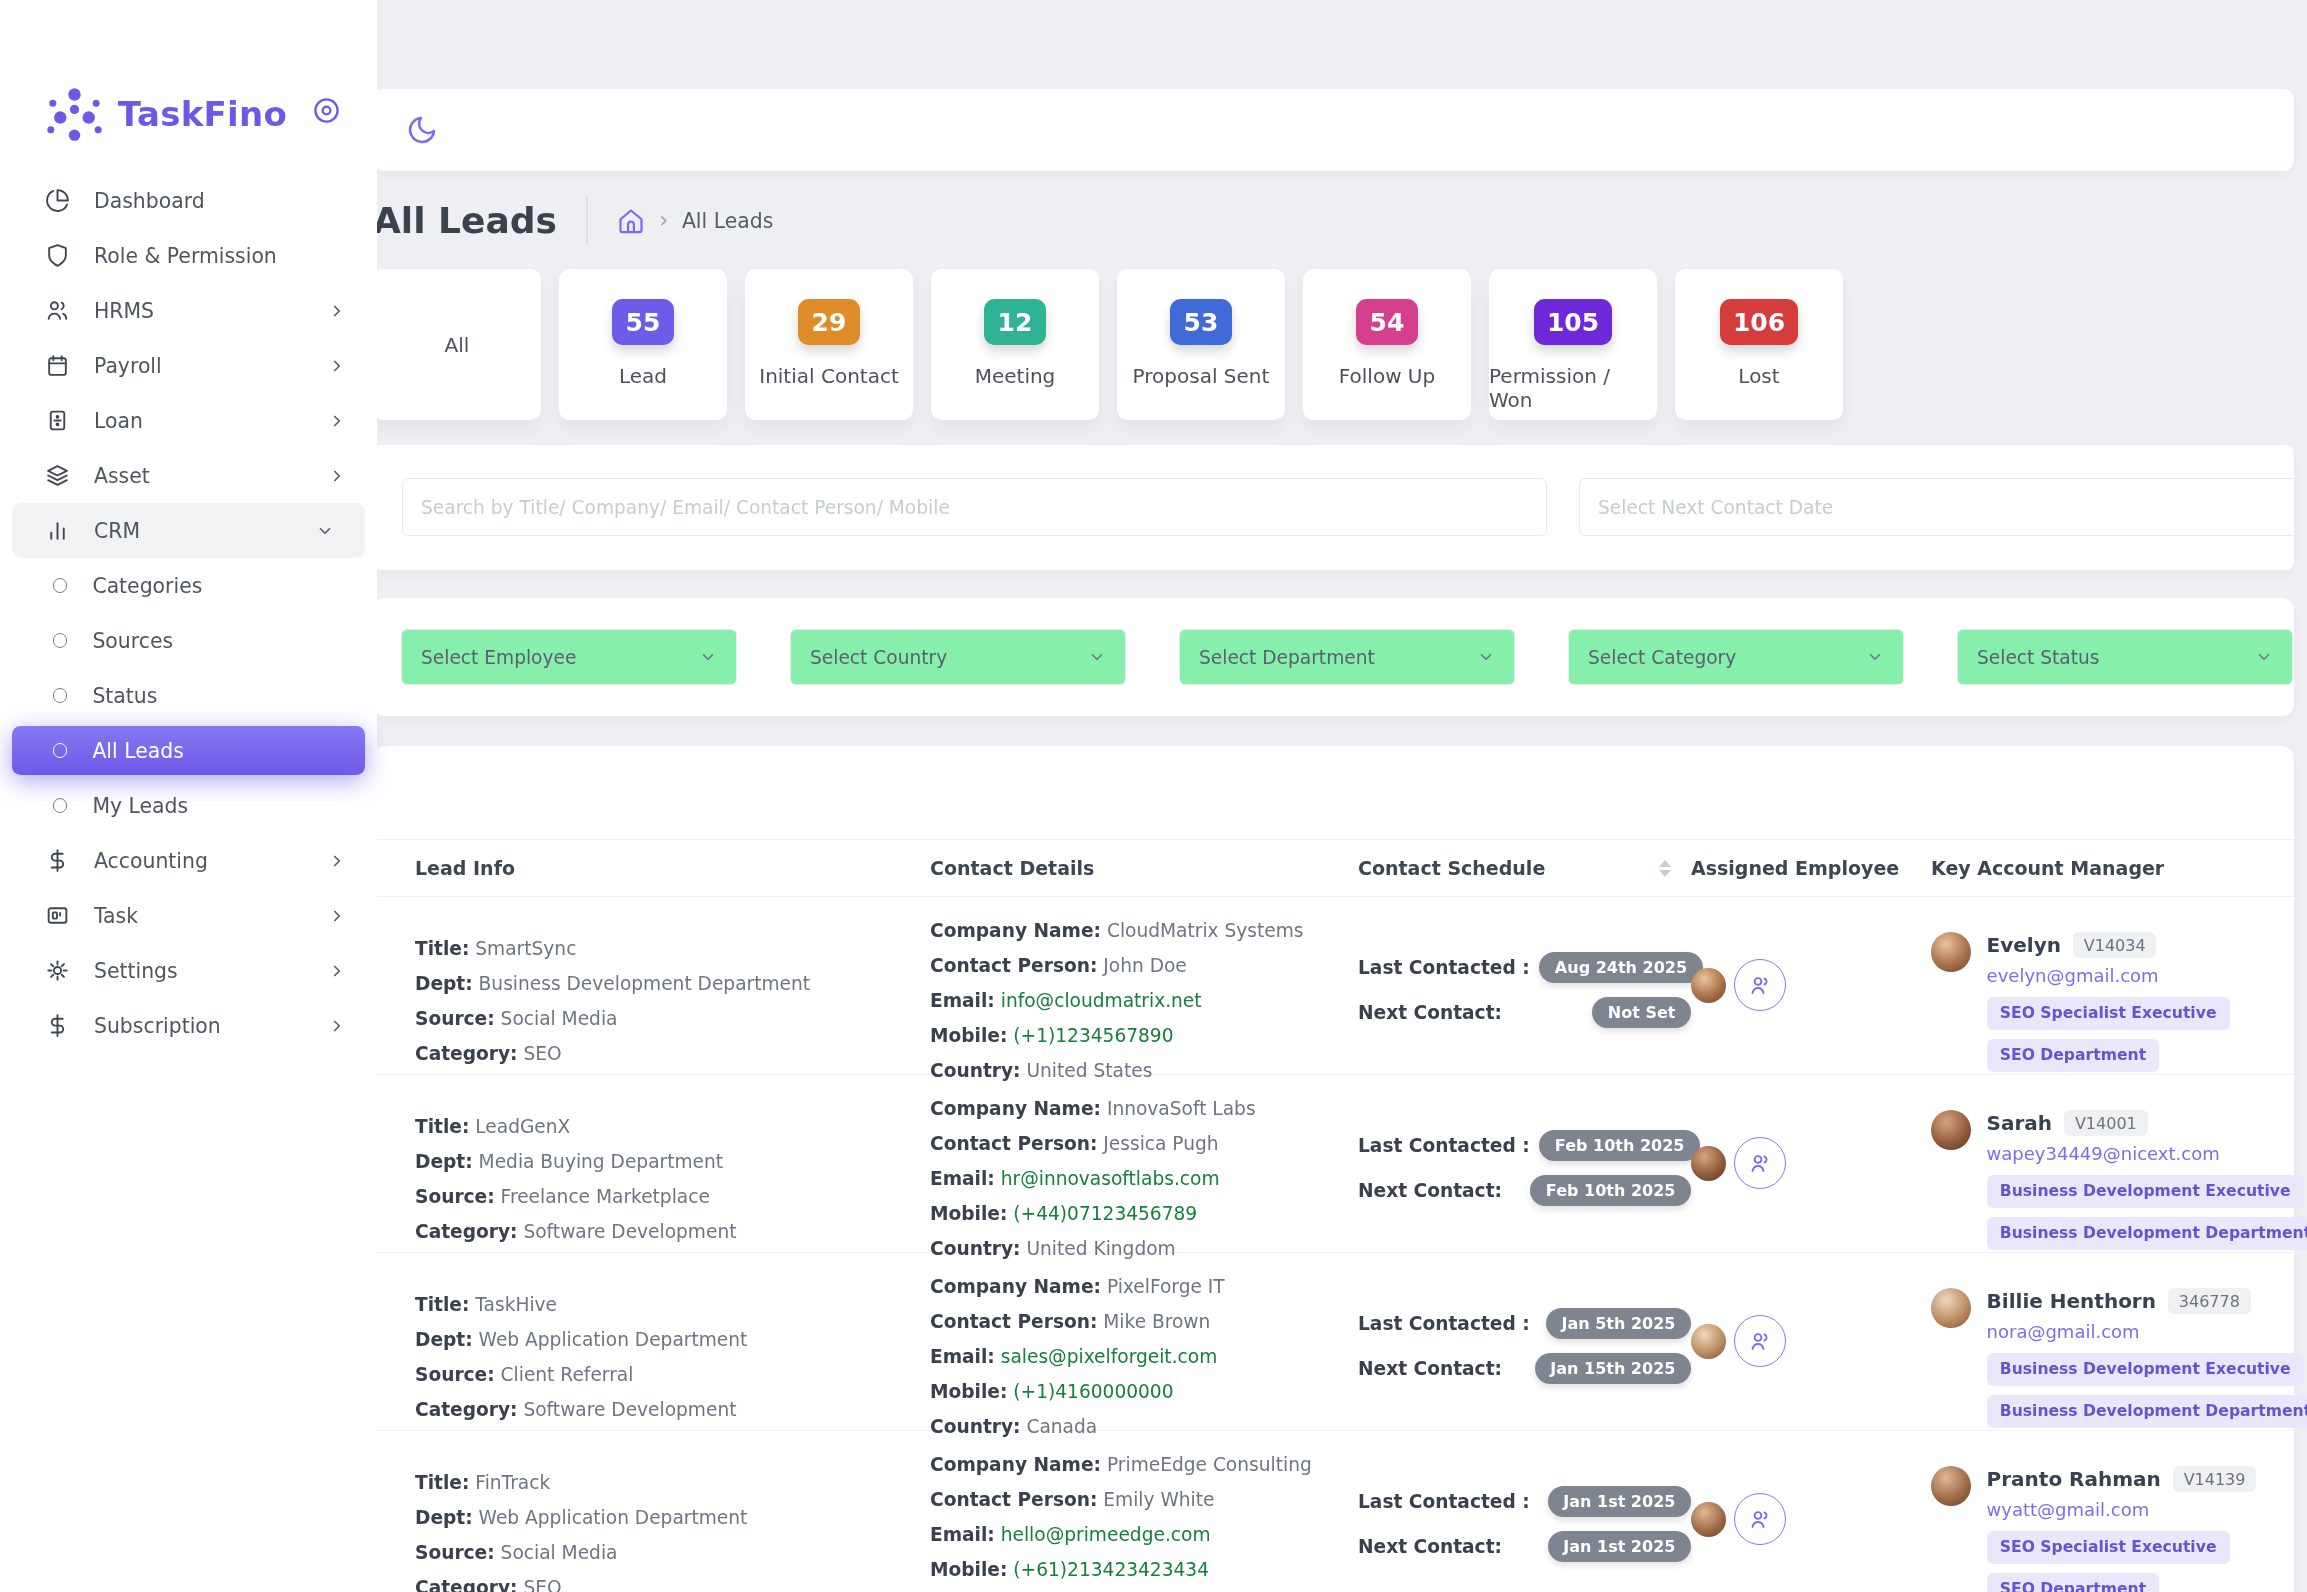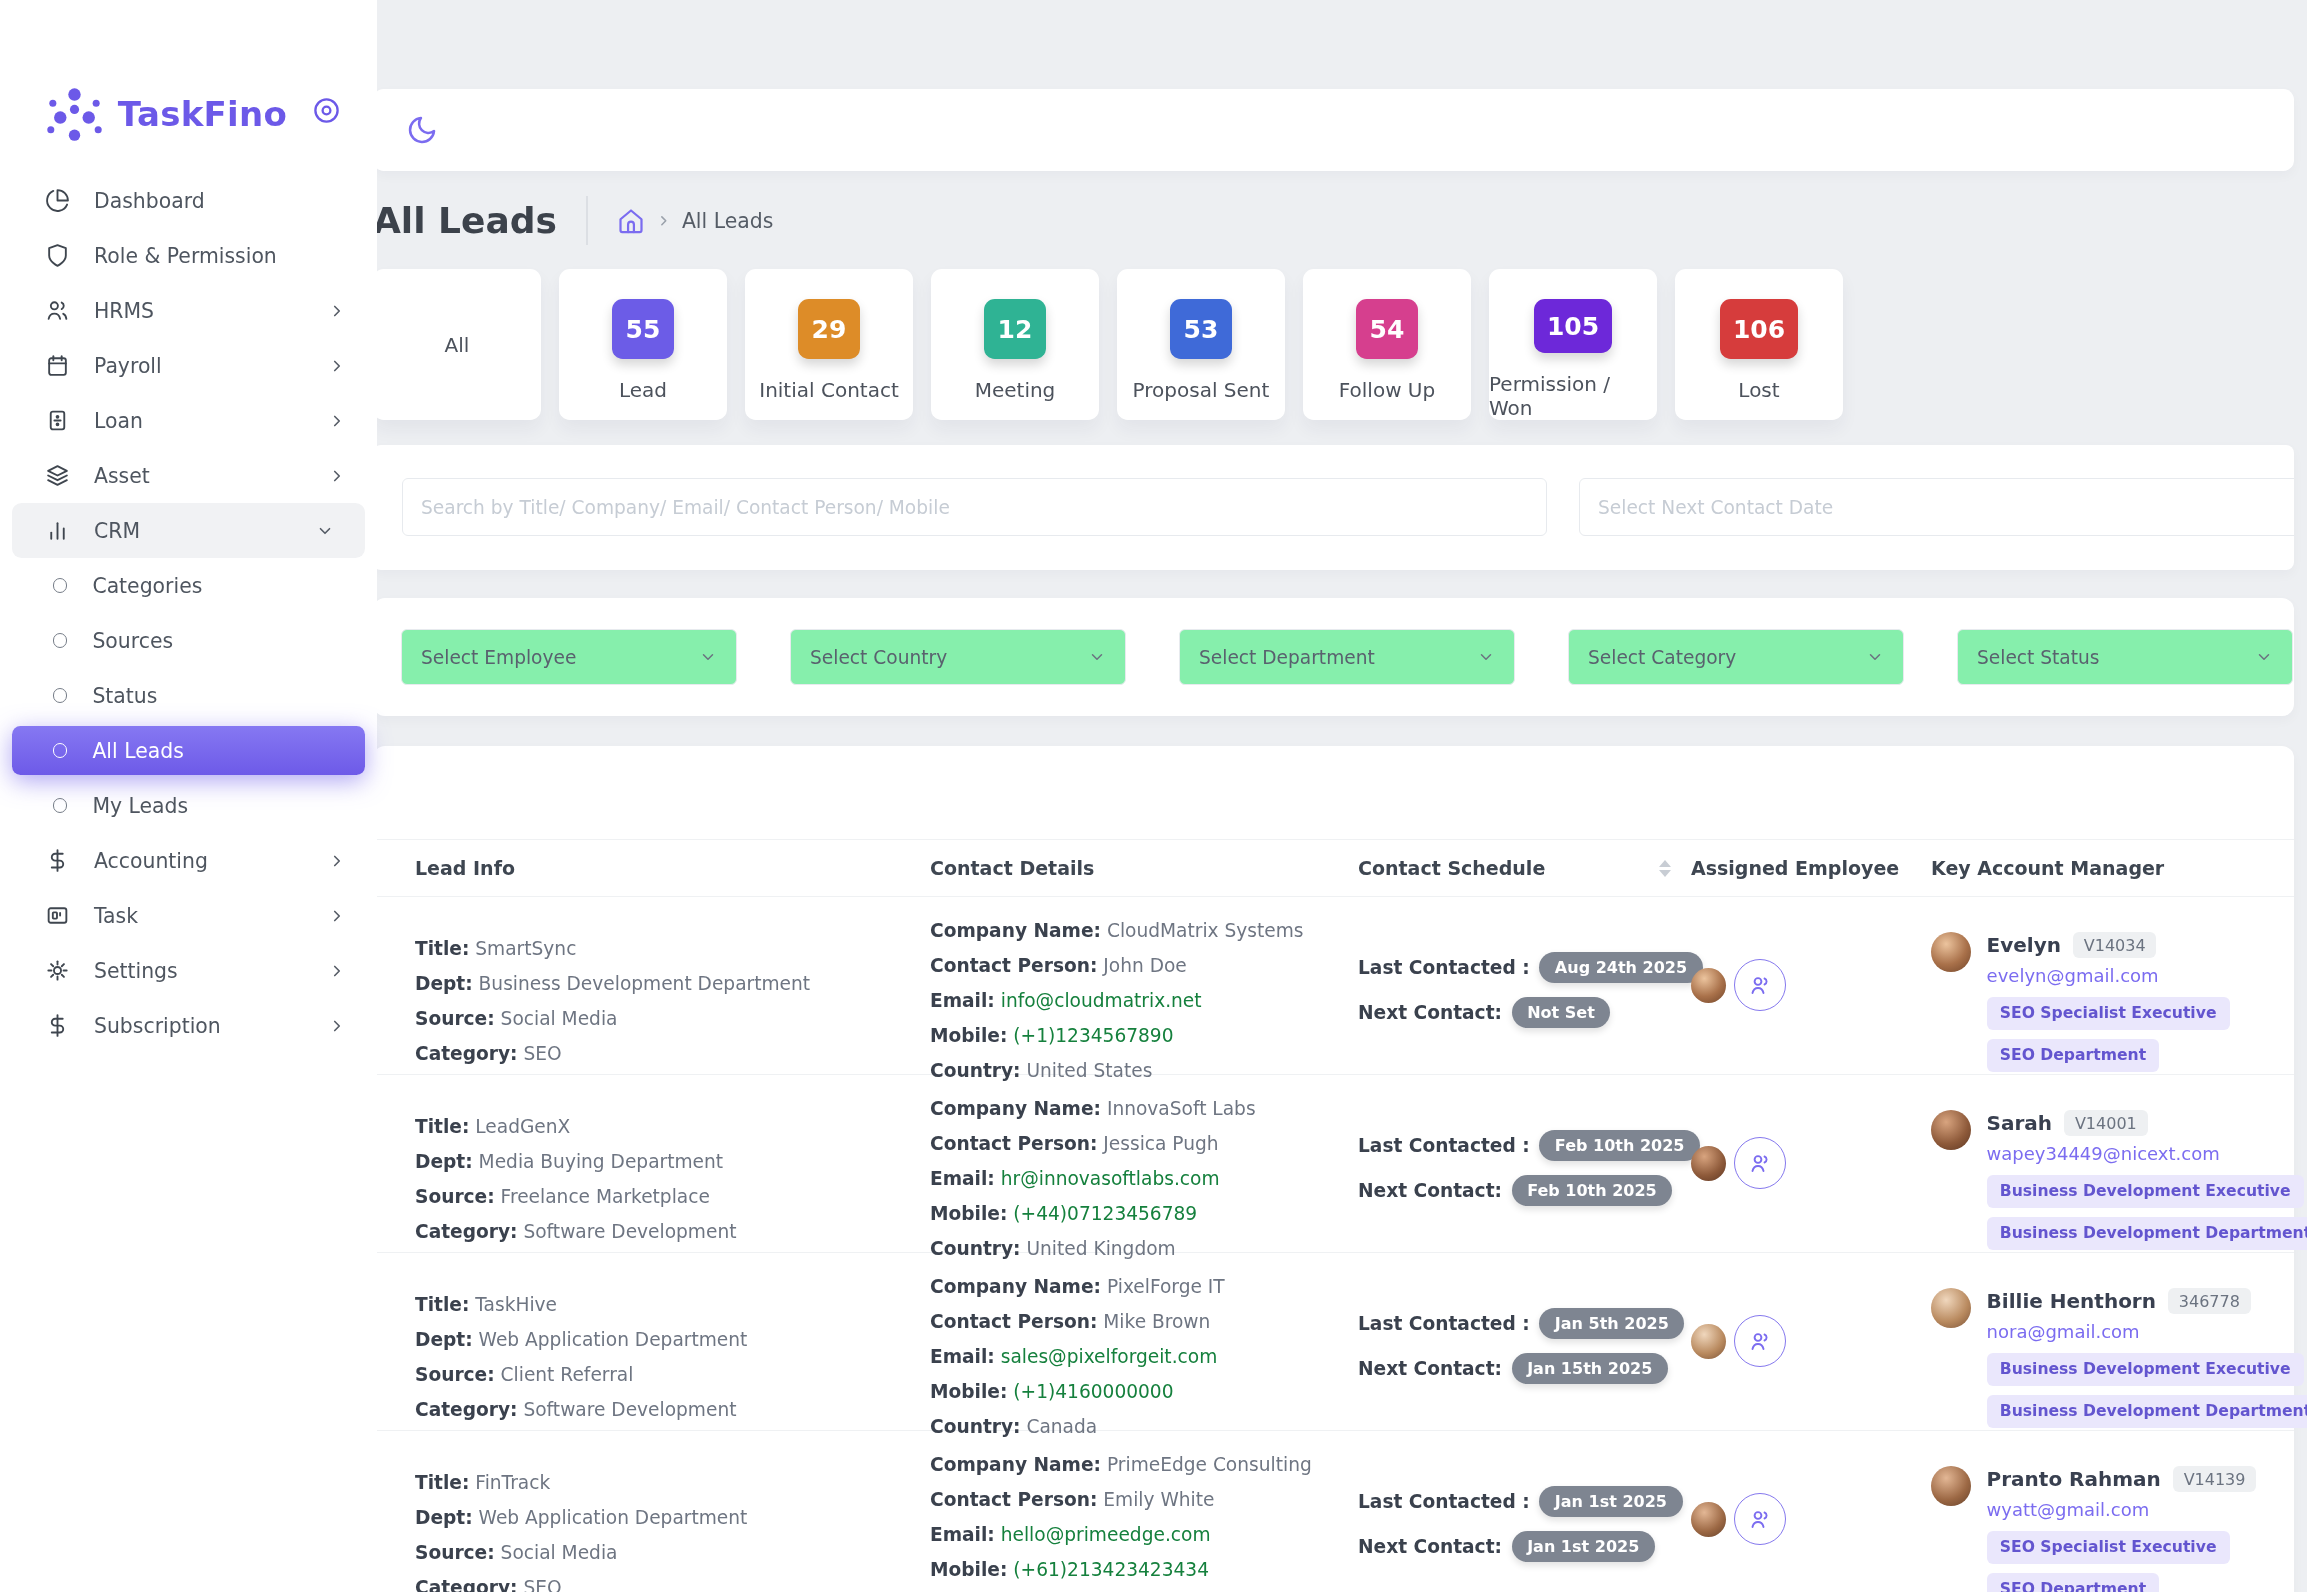--- a/index.html
+++ b/index.html
@@ -38,21 +38,21 @@
   .v-div { width:1.8px; height:49px; background:#dcdfe4; margin:0 29px; }
   .home-ic { width:28px; height:28px; color:#7b6cf0; cursor:pointer; }
   .bc-sep { width:15.6px; height:15.6px; color:#9aa1ab; margin:0 10.8px; }
   .bc-current { font-size:20.4px; color:#555c66; }
 
   
   .cards { display:flex; gap:18px; margin:24px 0 0 34px; }
   .scard { width:168px; height:151px; background:#fff; border-radius:10.8px; cursor:pointer;
            box-shadow:0 9.6px 17px rgba(30,30,70,.05); display:flex; flex-direction:column; align-items:center; padding-top:30px; }
   .scard.all { justify-content:center; padding-top:0; }
-  .scount { min-width:54px; padding:0 13.2px; height:60px; border-radius:10.8px; color:#fff; font-size:25px; font-weight:700;
+  .scount { min-width:54px; padding:0 13.2px; height:46px; border-radius:10.8px; color:#fff; font-size:25px; font-weight:700;
             display:flex; align-items:center; justify-content:center; box-shadow:0 6px 10.8px rgba(0,0,0,.16); }
   .slabel { margin-top:19px; font-size:20px; color:#4c525c; font-weight:500; }
   .scard.all .slabel { margin-top:0; }
 
   
   .search-card { margin:25px 13.2px 0 34px; height:125px; background:#fff; border-radius:8px; position:relative; overflow:hidden;
                  box-shadow:0 4.8px 12px rgba(20,20,50,.03); }
   .search-input { position:absolute; left:29px; top:33px; width:1145px; height:58px; border:1.2px solid #e7eaee; border-radius:6px;
                   font-size:18.6px; color:#3a414d; padding:0 18px; outline:none; font-family:inherit; }
   .date-input { position:absolute; left:1206px; top:33px; width:1142px; height:58px; border:1.2px solid #e7eaee; border-radius:6px;
@@ -77,21 +77,21 @@
   .sort-ic .up { border-bottom:7.2px solid #c8cdd4; }
   .sort-ic .dn { border-top:7.2px solid #c8cdd4; }
 
   .trow { border-bottom:1.2px solid #eff1f3; height:178px; }
   .cell-lead { padding-top:34px; }
   .cell-lead div, .cell-contact div { font-size:18.6px; line-height:35px; color:#6e7582; white-space:nowrap; }
   .cell-contact { padding-top:15.6px; }
   .lbl { font-weight:700; color:#3a414d; }
   .lnk { color:#15803d; }
   .cell-sched { padding-top:55px; }
-  .sched-line { display:flex; align-items:center; margin-bottom:14.4px; white-space:nowrap; }
+  .sched-line { display:flex; align-items:center; margin-bottom:14.4px; white-space:nowrap;justify-content:space-between; }
   .sched-lbl { font-size:18.6px; font-weight:700; color:#3a414d; }
   .gbadge { margin-left:9.6px; background:#7e8591; color:#fff; font-size:16px; font-weight:600;
             padding:6px 15.6px; border-radius:600px; box-shadow:0 3.6px 7.2px rgba(0,0,0,.12); }
   .cell-assigned { padding-top:62px; display:flex; align-items:center; }
   .avatar { border-radius:50%; flex:none; }
   .av-s { width:35px; height:35px; }
   .av-m { width:40px; height:40px; }
   .assign-btn { width:52px; height:52px; border:1.8px solid #8578ee; border-radius:50%; margin-left:8.4px; background:#fff;
                 display:flex; align-items:center; justify-content:center; color:#7b6cf0; cursor:pointer; }
   .assign-btn svg { width:24px; height:24px; }

